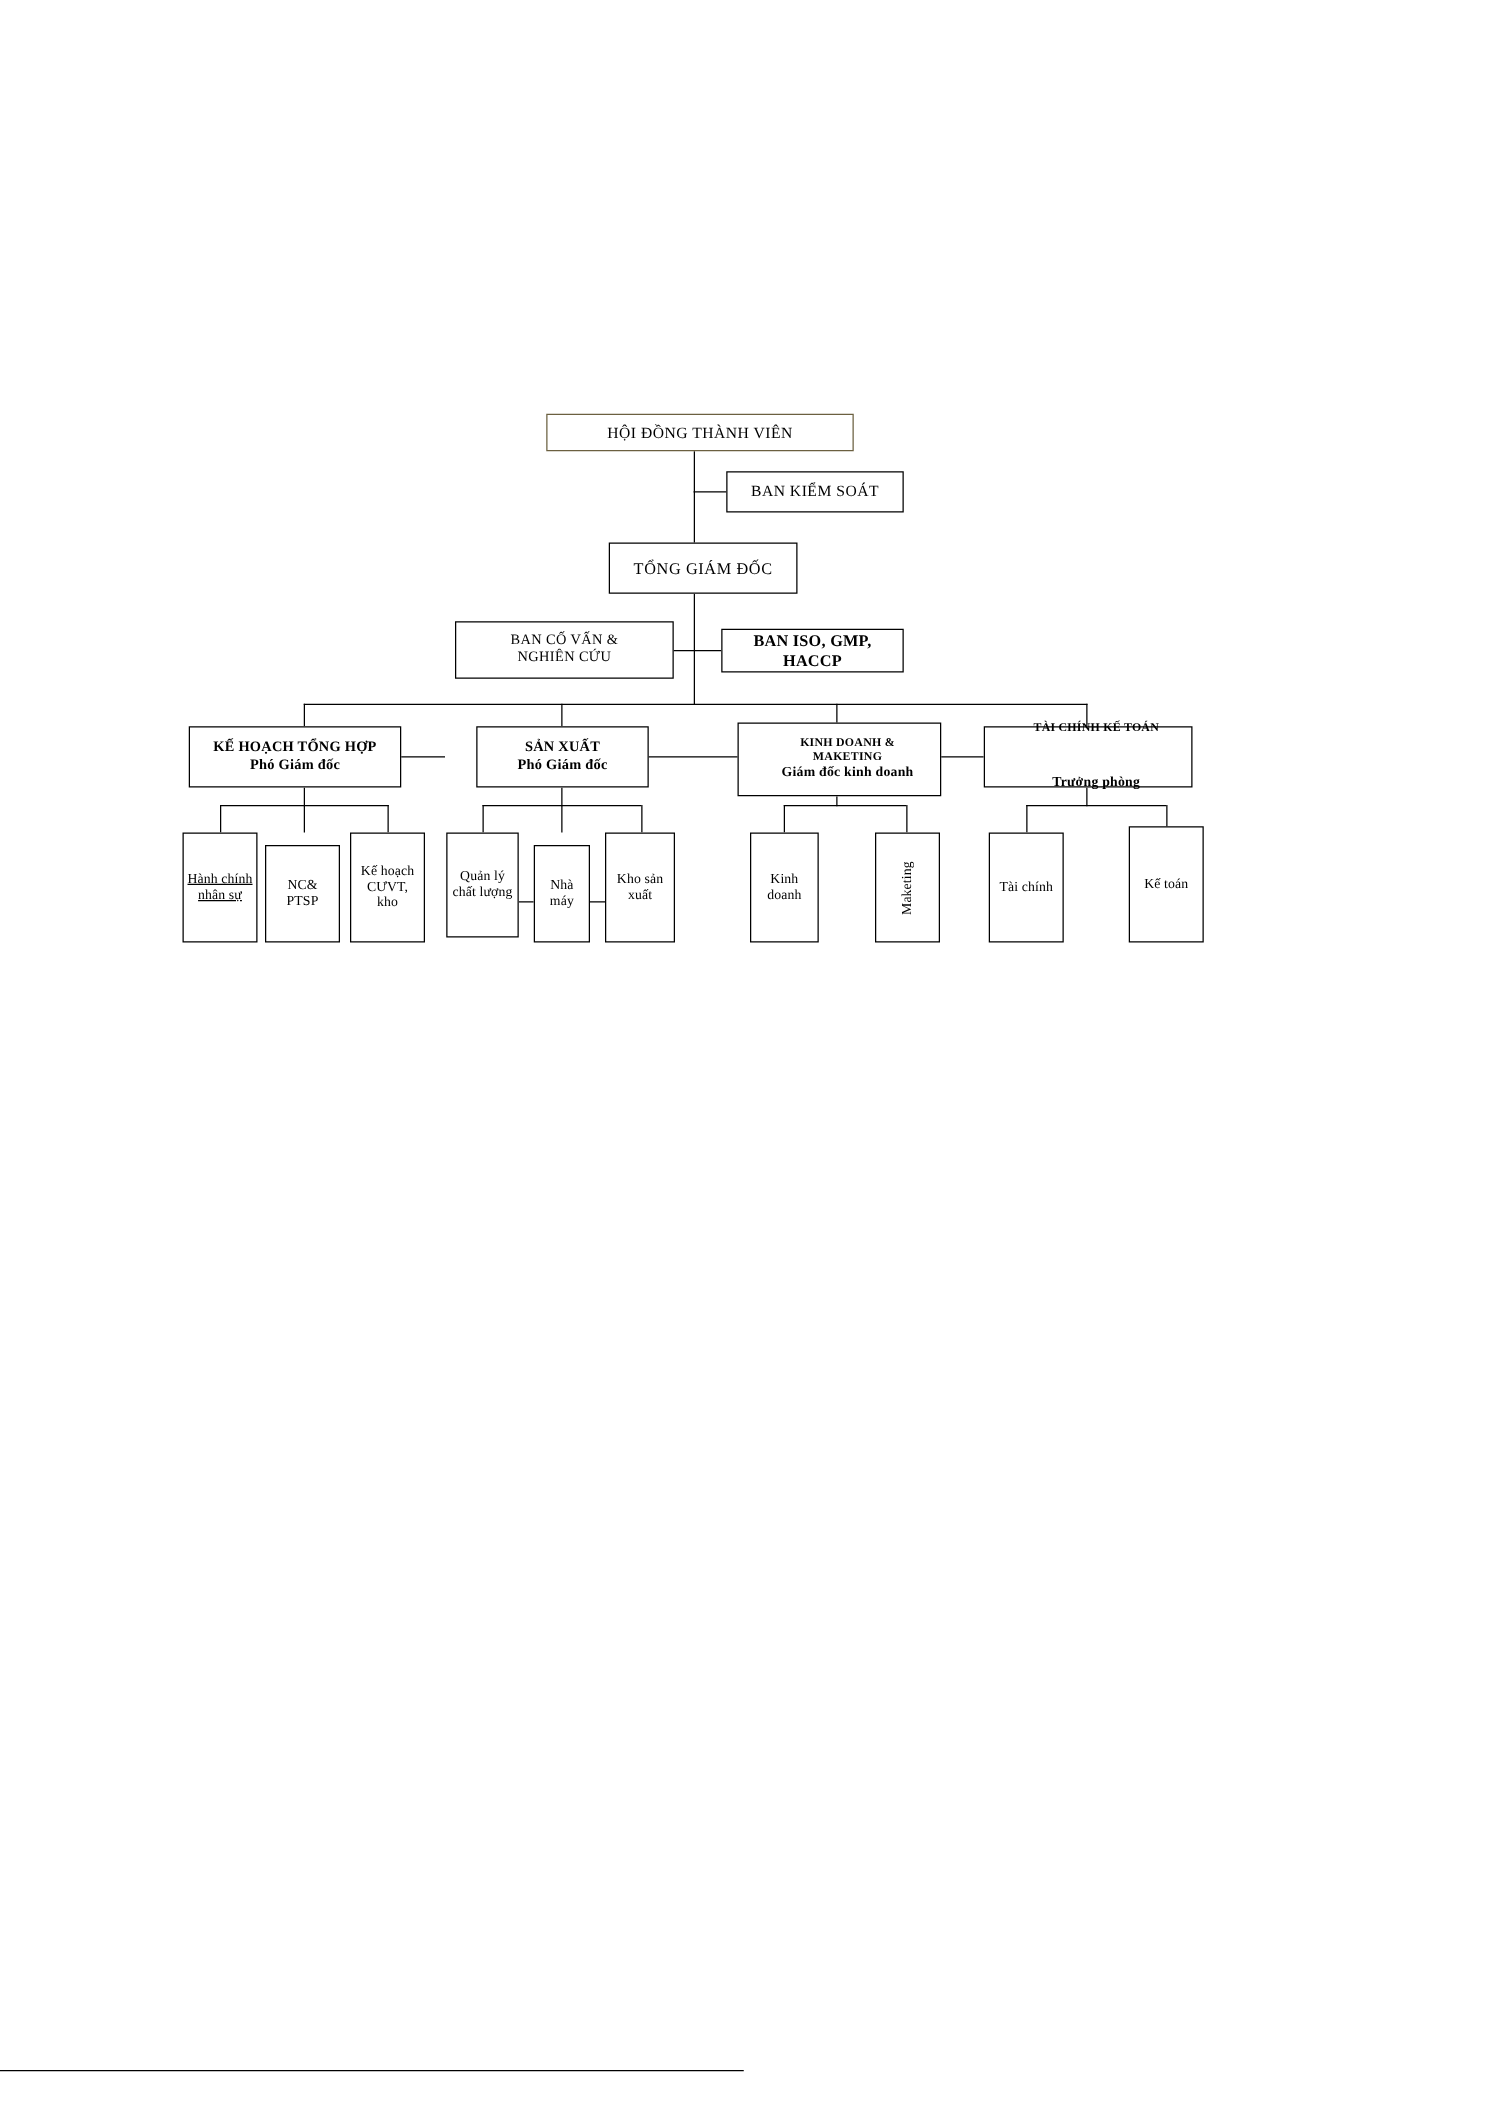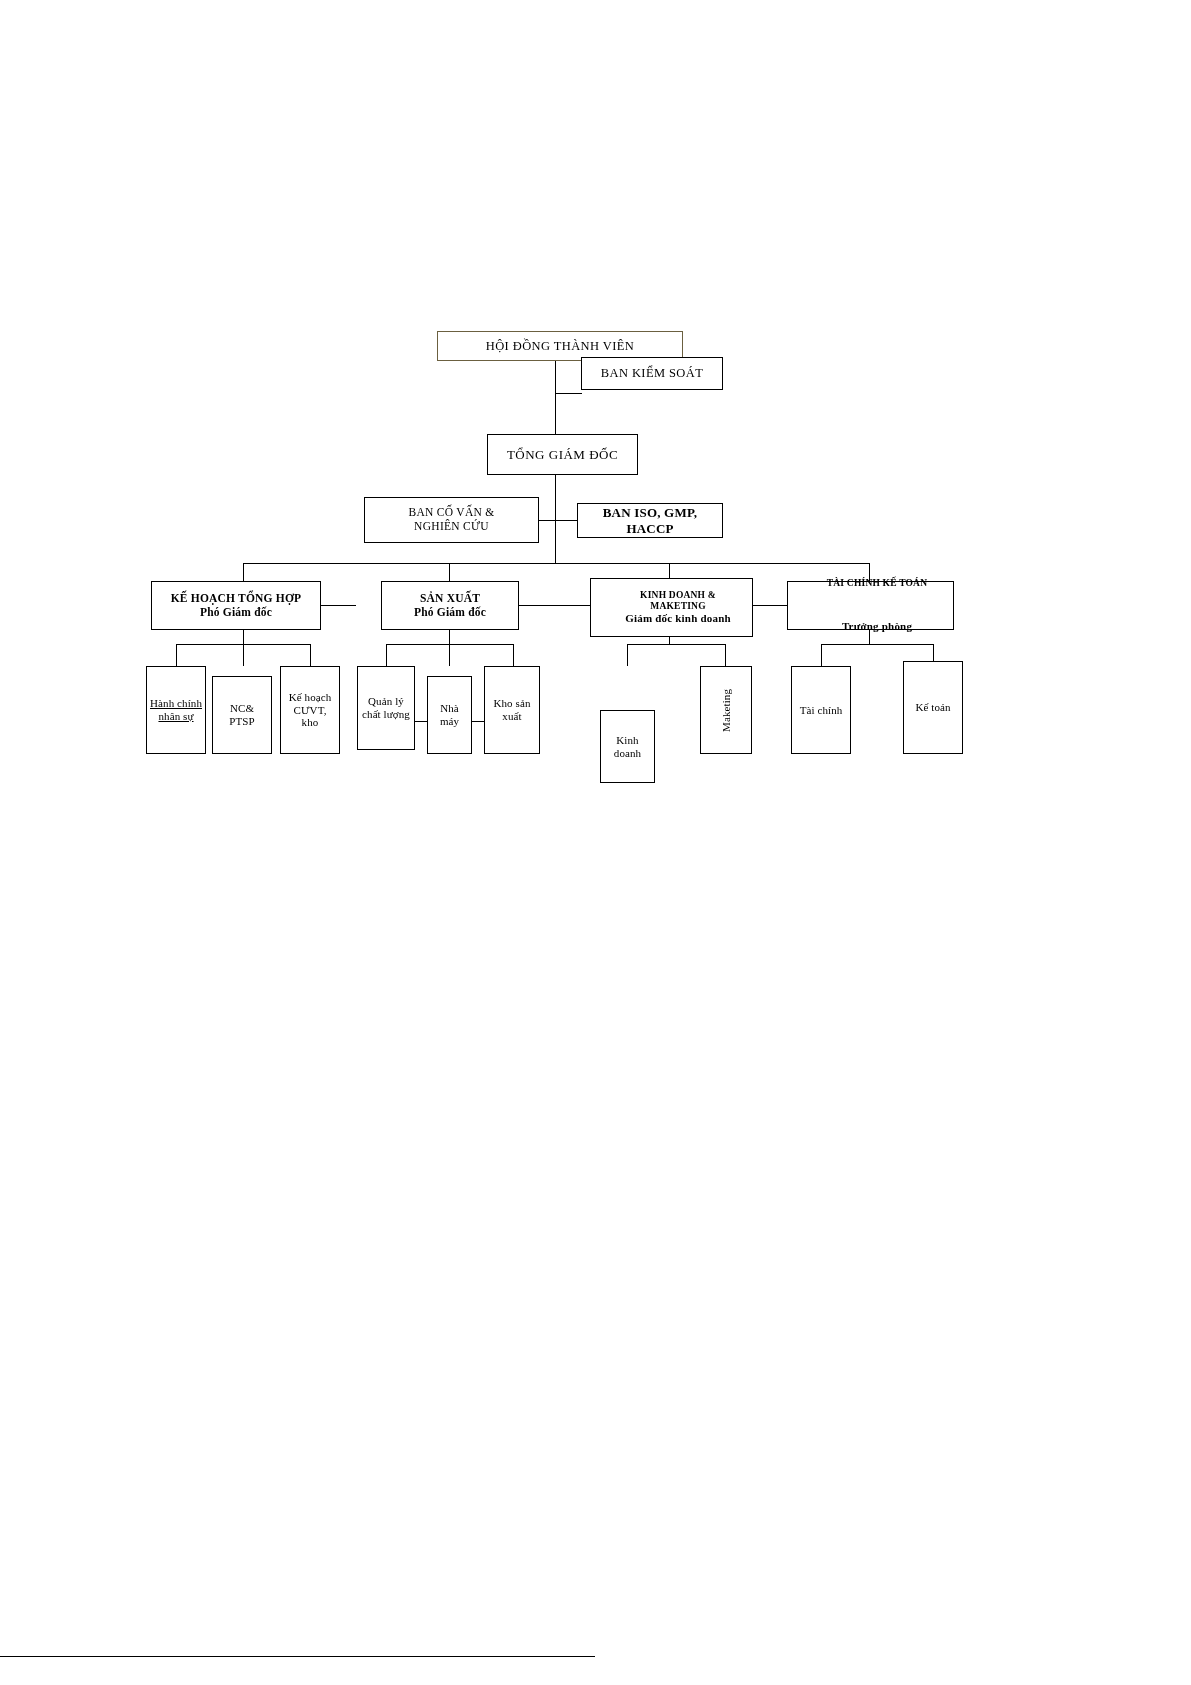--- a/index.html
+++ b/index.html
@@ -159,21 +159,21 @@
 
   <div class="ln lnv" style="left:869px; top:630px; height:15px;"></div>
   <div class="ln lnh" style="left:821px; top:644px; width:112px;"></div>
   <div class="ln lnv" style="left:821px; top:644px; height:22px;"></div>
   <div class="ln lnv" style="left:933px; top:644px; height:22px;"></div>
 
   <div class="node t-board" style="left:437px; top:331px; width:246px; height:30px; border-color:#6b6040;">
     <span class="l1">HỘI ĐỒNG THÀNH VIÊN</span>
   </div>
 
-  <div class="node t-control" style="left:581px; top:357px; width:142px; height:33px;text-align:center;">
+  <div class="node t-control" style="left:581px; top:377px; width:142px; height:33px;text-align:center;">
     <span class="l1">BAN KIỂM SOÁT</span>
   </div>
 
   <div class="node t-ceo" style="left:487px; top:434px; width:151px; height:41px;">
     <span class="l1">TỔNG GIÁM ĐỐC</span>
   </div>
 
   <div class="node t-advis" style="left:364px; top:497px; width:175px; height:46px;">
     <span class="l1">BAN CỐ VẤN &amp;</span>
     <span class="l2">NGHIÊN CỨU</span>
@@ -221,21 +221,21 @@
   </div>
 
   <div class="node t-leaf" style="left:427px; top:676px; width:45px; height:78px;">
     <span class="l1">Nhà máy</span>
   </div>
 
   <div class="node t-leaf" style="left:484px; top:666px; width:56px; height:88px;">
     <span class="l1">Kho sản xuất</span>
   </div>
 
-  <div class="node t-leaf" style="left:600px; top:666px; width:55px; height:73px;margin-top:44px;">
+  <div class="node t-leaf" style="left:600px; top:666px; width:55px; height:88px;">
     <span class="l1">Kinh doanh</span>
   </div>
 
   <div class="node t-leaf" style="left:700px; top:666px; width:52px; height:88px;">
     <span class="l1 rot">Maketing</span>
   </div>
 
   <div class="node t-leaf" style="left:791px; top:666px; width:60px; height:88px;">
     <span class="l1">Tài chính</span>
   </div>

